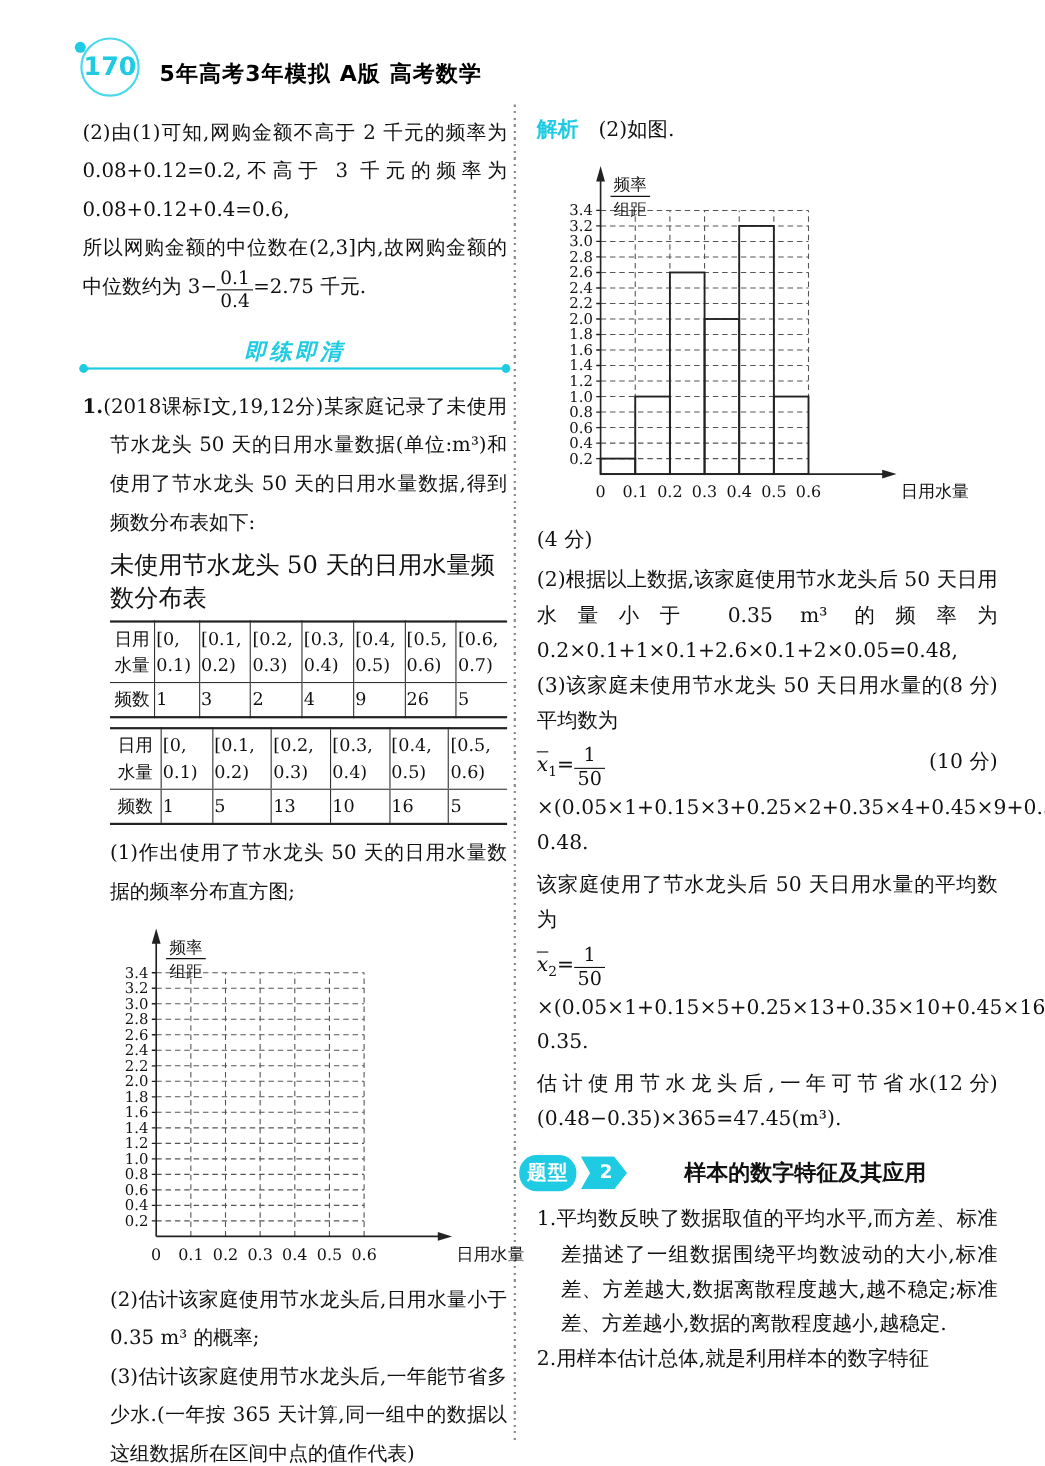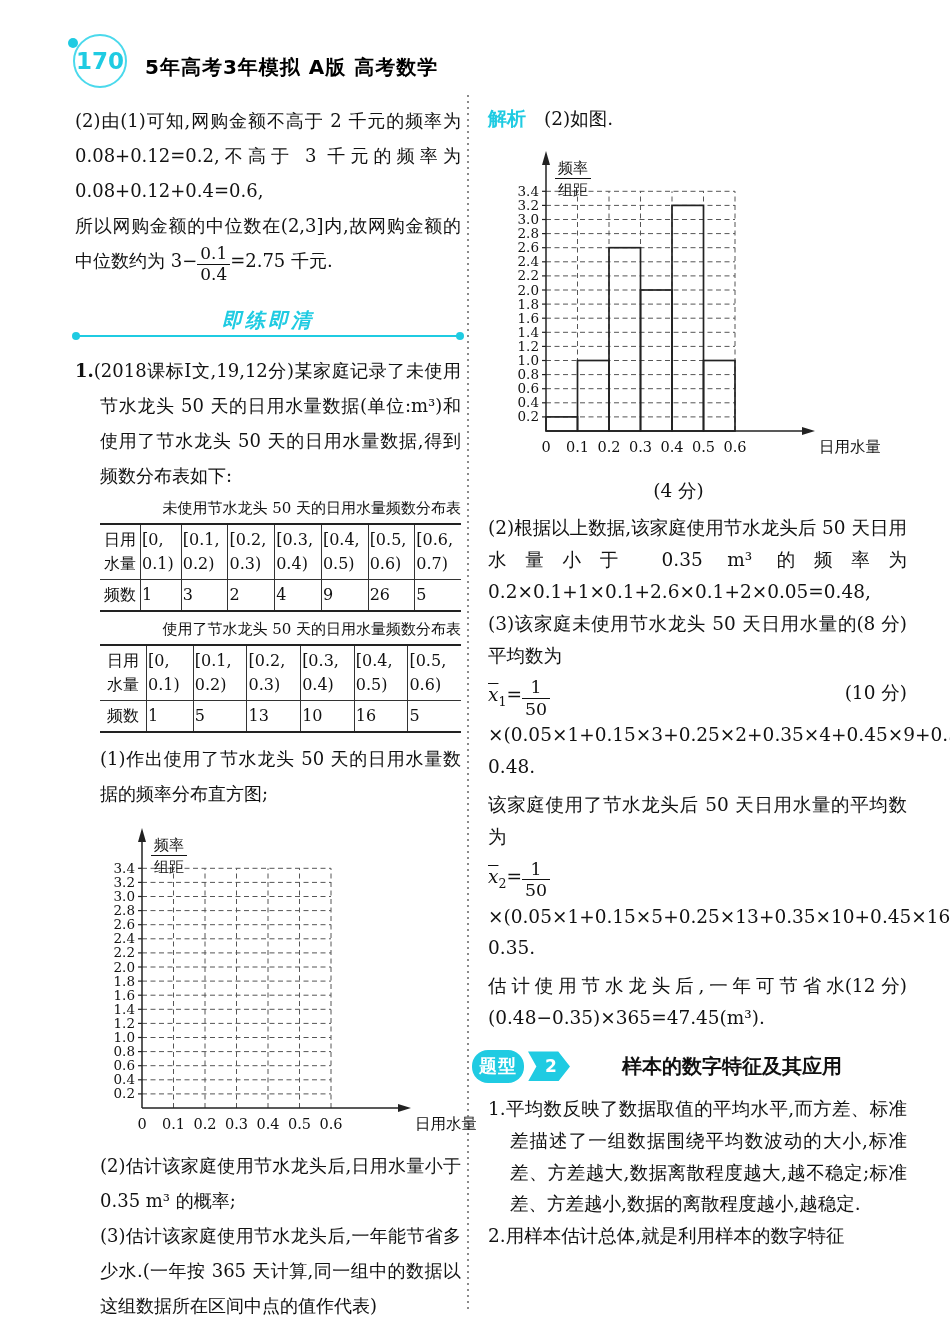--- a/index.html
+++ b/index.html
@@ -27,34 +27,34 @@
   
   .practice-head{position:relative;height:36px;margin:14px 0 16px;border-bottom:2px solid var(--accent);}
   .practice-title{position:absolute;left:50%;transform:translateX(-50%);bottom:1px;color:var(--accent);
        font:bold italic 20px "DejaVu Sans","Liberation Sans",sans-serif;letter-spacing:3px;}
   .pdot{position:absolute;bottom:-4.5px;width:8px;height:8px;border-radius:50%;background:var(--accent);}
   .pdot.l{left:-3px;}  .pdot.r{right:-3px;}
   
   .problem{padding-left:25px;}
   .hang-first{text-indent:-25px;}
   .pnum{font-weight:bold;}
-  .tbl-caption{text-align:right;font-size:15px;margin:6px 0 5px;}
+  .tbl-caption{text-align:left;font-size:22px;margin:6px 0 5px;}
   table.freq-table{border-collapse:collapse;width:100%;margin:2px 0 8px;
        border-top:2px solid #222;border-bottom:2px solid #222;}
   table.freq-table td,table.freq-table th{border-left:1.2px solid #333;
        font-weight:normal;font-size:16px;line-height:1.5;padding:3px 1px;white-space:pre-line;}
   table.freq-table td:first-child,table.freq-table th:first-child{border-left:none;}
   table.freq-table tr:first-child td,table.freq-table tr:first-child th{border-bottom:1.2px solid #333;}
   .chart-wrap{margin:4px 0 2px;}
   .chart-wrap.outdent{margin-left:-16px;}
   svg text{font-family:"DejaVu Serif","Liberation Serif",serif;}
   
   .cyan-label{color:var(--accent);font:bold 19px "DejaVu Sans","Liberation Sans",sans-serif;margin-right:18px;}
   .score{float:right;}
-  .score-line{text-align:center;font-size:18.5px;line-height:1.7;margin:6px 38px 6px 0;}
+  .score-line{text-align:left;font-size:18.5px;line-height:1.7;margin:6px 38px 6px 0;}
   .formula{margin:6px 0;}
   .olx{text-decoration:overline;font-style:italic;}
   sub{font-size:0.68em;}
   .topic-row{display:flex;align-items:center;gap:9px;margin:16px 0 10px -16px;}
   .topic-badge{background:var(--accent);color:#fff;font:bold 18px "DejaVu Sans","Liberation Sans",sans-serif;
        padding:4px 7px 5px;border-radius:16px;letter-spacing:1px;}
   .topic-num{background:var(--accent);color:#fff;font:bold 17px "DejaVu Sans","Liberation Sans",sans-serif;
        width:38px;height:30px;display:flex;align-items:center;justify-content:center;margin-left:-5px;
        clip-path:polygon(0 0,72% 0,100% 50%,72% 100%,0 100%,20% 50%);padding-left:4px;}
   .topic-title{font:bold 20px "DejaVu Sans","Liberation Sans",sans-serif;margin-left:43px;}
@@ -113,21 +113,20 @@
             <td>1</td>
             <td>3</td>
             <td>2</td>
             <td>4</td>
             <td>9</td>
             <td>26</td>
             <td>5</td>
           </tr>
         </tbody>
       </table>
-    <p class="tbl-caption">使用了节水龙头 50 天的日用水量频数分布表</p>
     <table class="freq-table">
         <tbody id="tb2">
           <tr>
             <th>日用
 水量</th>
             <td>[0,
 0.1)</td>
             <td>[0.1,
 0.2)</td>
             <td>[0.2,

